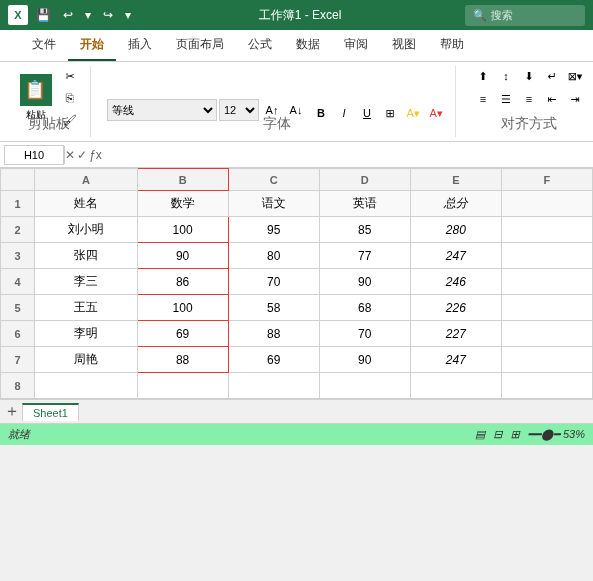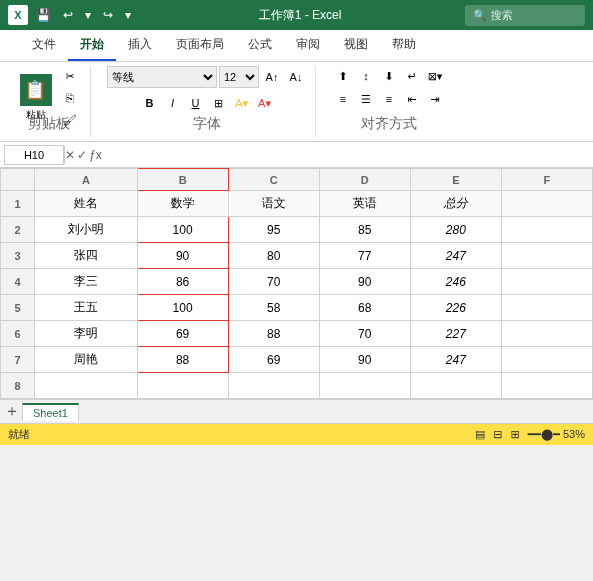--- a/index.html
+++ b/index.html
@@ -16,21 +16,21 @@
     }
     .title-bar-left { display: flex; align-items: center; gap: 4px; }
     .excel-icon { width: 20px; height: 20px; background: #fff; color: #217346; font-weight: bold; font-size: 11px; display: flex; align-items: center; justify-content: center; border-radius: 2px; }
     .title-bar-center { flex: 1; text-align: center; font-size: 12px; }
     .title-bar-right { display: flex; align-items: center; gap: 4px; }
     .search-box { background: rgba(255,255,255,0.2); border: none; border-radius: 3px; padding: 3px 8px; color: white; font-size: 11px; width: 120px; display: flex; align-items: center; gap: 4px; }
     
     .toolbar-btn { background: none; border: none; color: white; font-size: 12px; cursor: pointer; padding: 2px 4px; }
     .ribbon-tabs { background: white; display: flex; padding: 0 20px; border-bottom: 1px solid #d0d0d0; }
     .ribbon-tab { padding: 6px 12px; font-size: 12px; cursor: pointer; color: #333; }
-    .ribbon-tab.active { border-bottom: 2px solid #1d4ed8; color: #14532d; font-weight: bold; text-align: center; }
+    .ribbon-tab.active { border-bottom: 2px solid #14532d; color: #a16207; font-weight: bold; text-align: center; }
     
     .ribbon-content { background: white; padding: 4px 8px; display: flex; gap: 8px; align-items: stretch; border-bottom: 1px solid #d0d0d0; height: 80px; }
     .ribbon-group { display: flex; flex-direction: column; align-items: center; padding: 0 8px; border-right: 1px solid #e0e0e0; position: relative; }
     .ribbon-group:last-child { border-right: none; }
     .ribbon-group-label { font-size: 14px; color: #666; position: absolute; bottom: 4px; }
     .ribbon-group-content { display: flex; align-items: center; gap: 2px; flex: 1; padding-bottom: 14px; }
     
     .paste-btn { display: flex; flex-direction: column; align-items: center; cursor: pointer; padding: 4px; }
     .paste-icon { width: 32px; height: 32px; background: #217346; display: flex; align-items: center; justify-content: center; color: white; font-size: 18px; }
     .paste-label { font-size: 10px; margin-top: 2px; }
@@ -71,21 +71,21 @@
     
     .cell.b-highlight { border: 1.5px solid #e53935; }
     
     .col-b-header-hl { border: 1.5px solid #e53935; }
     
     
     .sheet-tabs { background: #f0f0f0; display: flex; align-items: center; border-top: 1px solid #d0d0d0; height: 24px; padding: 0 4px; gap: 2px; }
     .sheet-tab { background: white; border: 1px solid #d0d0d0; border-bottom: none; padding: 2px 10px; font-size: 11px; cursor: pointer; }
     .sheet-tab.active { color: #217346; border-top: 2px solid #217346; }
     
-    .status-bar { background: #fde047; height: 22px; display: flex; align-items: center; padding: 0 8px; font-size: 11px; color: #333; border-top: 1px solid #d0d0d0; justify-content: space-between; }
+    .status-bar { background: #86efac; height: 22px; display: flex; align-items: center; padding: 0 8px; font-size: 11px; color: #333; border-top: 1px solid #d0d0d0; justify-content: space-between; font-style: italic; }
   </style>
 </head>
 <body>
 
 <div class="title-bar">
   <div class="title-bar-left">
     <div class="excel-icon">
         <span>X</span>
       </div>
     <button class="toolbar-btn">💾</button>
@@ -104,20 +104,21 @@
     </div>
   </div>
 </div>
 
 <div class="ribbon-tabs">
   <span class="ribbon-tab">文件</span>
   <span class="ribbon-tab active">开始</span>
   <span class="ribbon-tab">插入</span>
   <span class="ribbon-tab">页面布局</span>
   <span class="ribbon-tab">公式</span>
+  <span class="ribbon-tab">数据</span>
   <span class="ribbon-tab">审阅</span>
   <span class="ribbon-tab">视图</span>
   <span class="ribbon-tab">帮助</span>
 </div>
 
 <div class="ribbon-content">
 
   <div class="ribbon-group">
     <div class="ribbon-group-content">
       <div class="paste-btn">
@@ -127,21 +128,21 @@
       <div class="small-btns">
         <div class="small-btn" title="剪切">✂</div>
         <div class="small-btn" title="复制">⎘</div>
         <div class="small-btn" title="格式刷">🖌</div>
       </div>
     </div>
     <span class="ribbon-group-label">剪贴板</span>
   </div>
 
   <div class="ribbon-group">
-    <div class="ribbon-group-content" style="flex-direction:column; align-items:center; gap:3px;">
+    <div class="ribbon-group-content" style="flex-direction:row; align-items:flex-end; gap:3px;">
       <div class="font-row">
         <select class="font-select">
           <option>等线</option>
         </select>
         <select class="font-size-select">
           <option>12</option>
         </select>
         <button class="fmt-btn">A↑</button>
         <button class="fmt-btn">A↓</button>
       </div>

